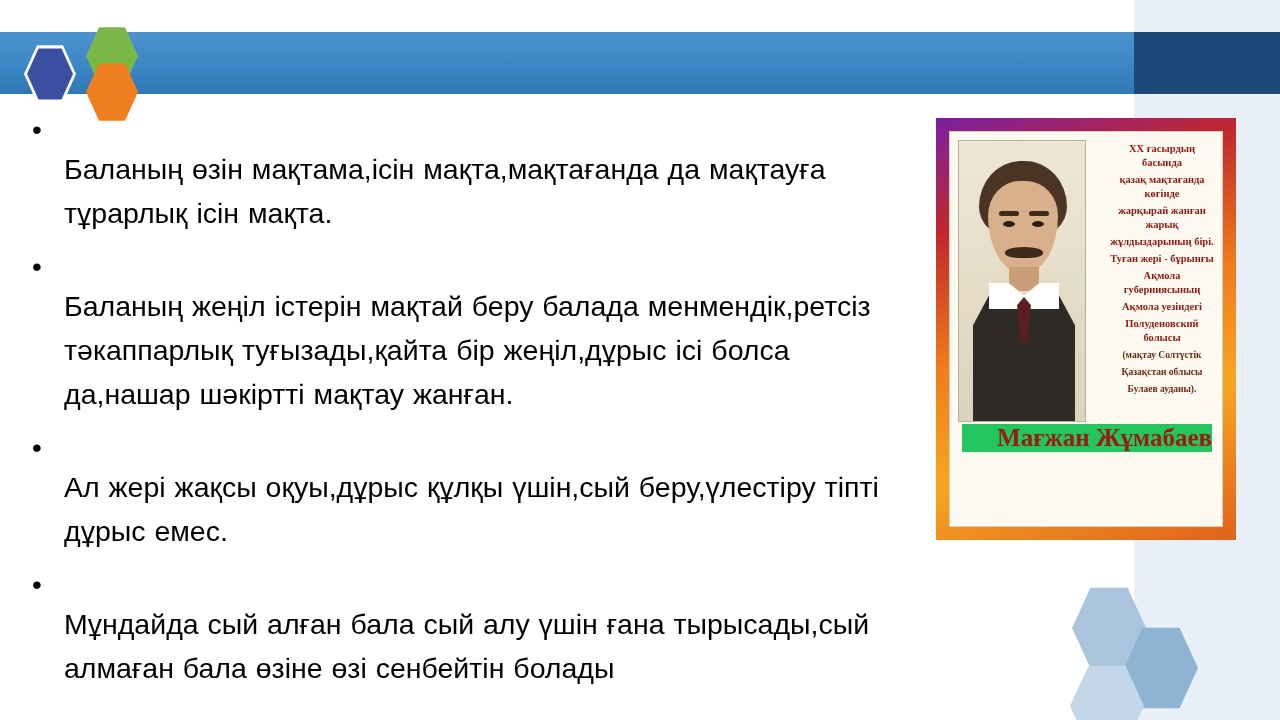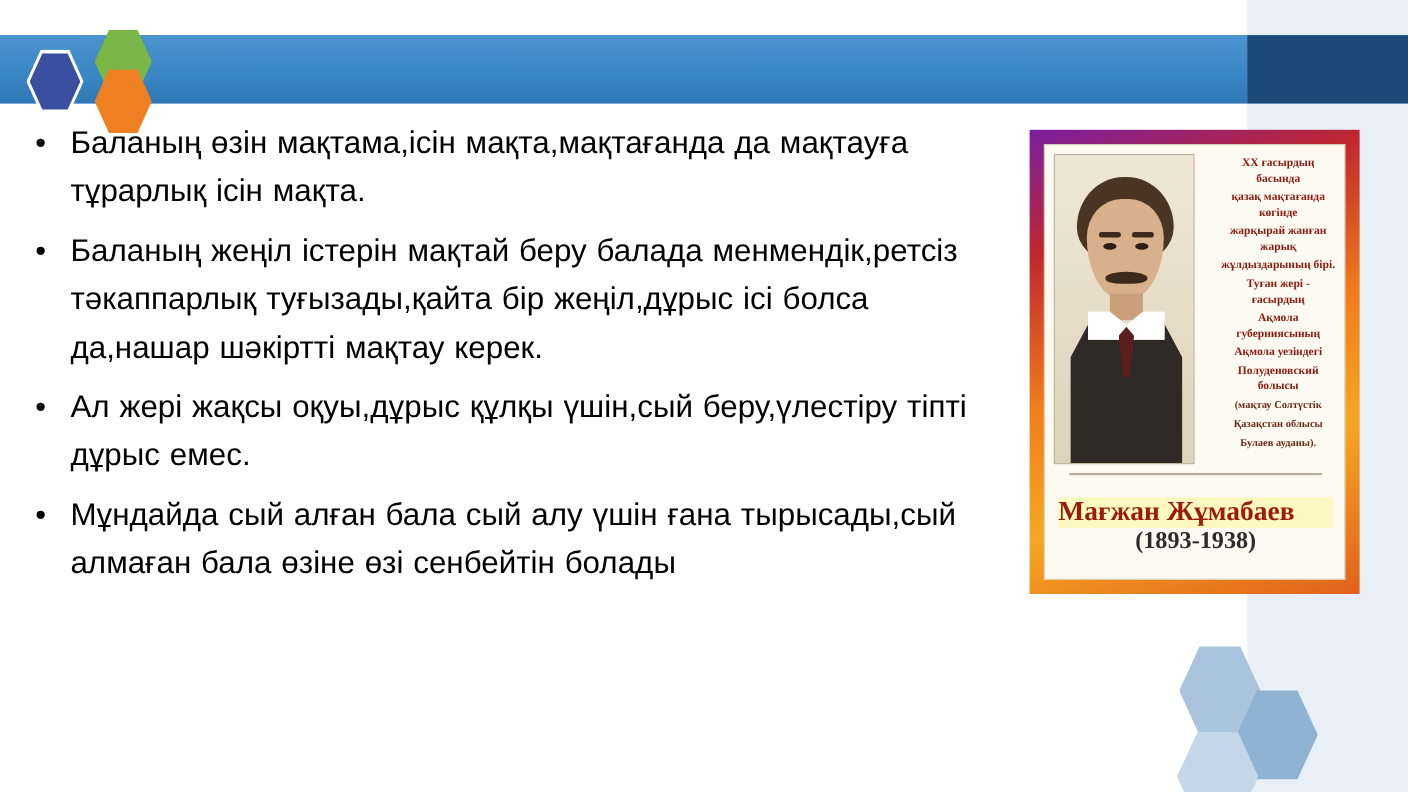--- a/index.html
+++ b/index.html
@@ -124,20 +124,21 @@
     text-align: left;
     padding-left: 4px;
   }
   .bullet-text {
     flex: 1 1 auto;
     font-size: 28.5px;
     line-height: 44px;
     color: #000000;
     font-family: "Liberation Sans", sans-serif;
     word-spacing: 1px;
+    margin-top: 39px;
   }
 
   
   .poster {
     position: absolute;
     left: 936px;
     top: 118px;
     width: 300px;
     height: 422px;
     background: linear-gradient(160deg, #7a1fa2 0%, #c1272d 22%, #f07d1b 48%, #f6a623 70%, #e0611b 100%);
@@ -236,28 +237,28 @@
     font-family: "Liberation Serif", serif;
     font-weight: bold;
   }
   .poster-textblock p.small {
     font-size: 9.5px;
     color: #6b2a14;
   }
   .poster-name {
     position: absolute;
     left: 12px;
-    top: 320px;
+    top: 292px;
     width: 250px;
-    text-align: left;
+    text-align: right;
     font-family: "Liberation Serif", serif;
     font-weight: bold;
     font-size: 25px;
     color: #9b1b10;
-    background: #fef9c3;
+    background: #22c55e;
   }
   .poster-years {
     position: absolute;
     left: 12px;
     top: 346px;
     width: 250px;
     text-align: center;
     font-family: "Liberation Serif", serif;
     font-weight: bold;
     font-size: 22px;
@@ -302,21 +303,21 @@
 
   <div class="content">
 
     <div class="bullet-row">
       <div class="bullet-dot">•</div>
       <div class="bullet-text">Баланың өзін мақтама,ісін мақта,мақтағанда да мақтауға тұрарлық ісін мақта.</div>
     </div>
 
     <div class="bullet-row">
       <div class="bullet-dot">•</div>
-      <div class="bullet-text">Баланың жеңіл істерін мақтай беру балада менмендік,ретсіз тәкаппарлық туғызады,қайта бір жеңіл,дұрыс ісі болса да,нашар шәкіртті мақтау керек.</div>
+      <div class="bullet-text">Баланың жеңіл істерін мақтай беру балада менмендік,ретсіз тәкаппарлық туғызады,қайта бір жеңіл,дұрыс ісі болса да,нашар шәкіртті мақтау жанған.</div>
     </div>
 
     <div class="bullet-row">
       <div class="bullet-dot">•</div>
       <div class="bullet-text">Ал жері жақсы оқуы,дұрыс құлқы үшін,сый беру,үлестіру тіпті дұрыс емес.</div>
     </div>
 
     <div class="bullet-row">
       <div class="bullet-dot">•</div>
       <div class="bullet-text">Мұндайда сый алған бала сый алу үшін ғана тырысады,сый алмаған бала өзіне өзі сенбейтін болады</div>
@@ -339,32 +340,31 @@
         <div class="face-suit"></div>
         <div class="face-collar"></div>
         <div class="face-tie"></div>
       </div>
 
       <div class="poster-textblock">
         <p>ХХ ғасырдың басында</p>
         <p>қазақ мақтағанда көгінде</p>
         <p>жарқырай жанған жарық</p>
         <p>жұлдыздарының бірі.</p>
-        <p>Туған жері - ғасырдың</p>
+        <p>Туған жері - бұрынғы</p>
         <p>Ақмола губерниясының</p>
         <p>Ақмола уезіндегі</p>
         <p>Полуденовский болысы</p>
         <p class="small">(мақтау Солтүстік</p>
         <p class="small">Қазақстан облысы</p>
         <p class="small">Булаев ауданы).</p>
       </div>
 
       <div class="poster-rule"></div>
       <div class="poster-name">Мағжан Жұмабаев</div>
-      <div class="poster-years">(1893-1938)</div>
     </div>
   </div>
 
   <div class="hex-br hex-br1"></div>
   <div class="hex-br hex-br2"></div>
   <div class="hex-br hex-br3"></div>
 
   <div class="watermark"></div>
 
 </div>

